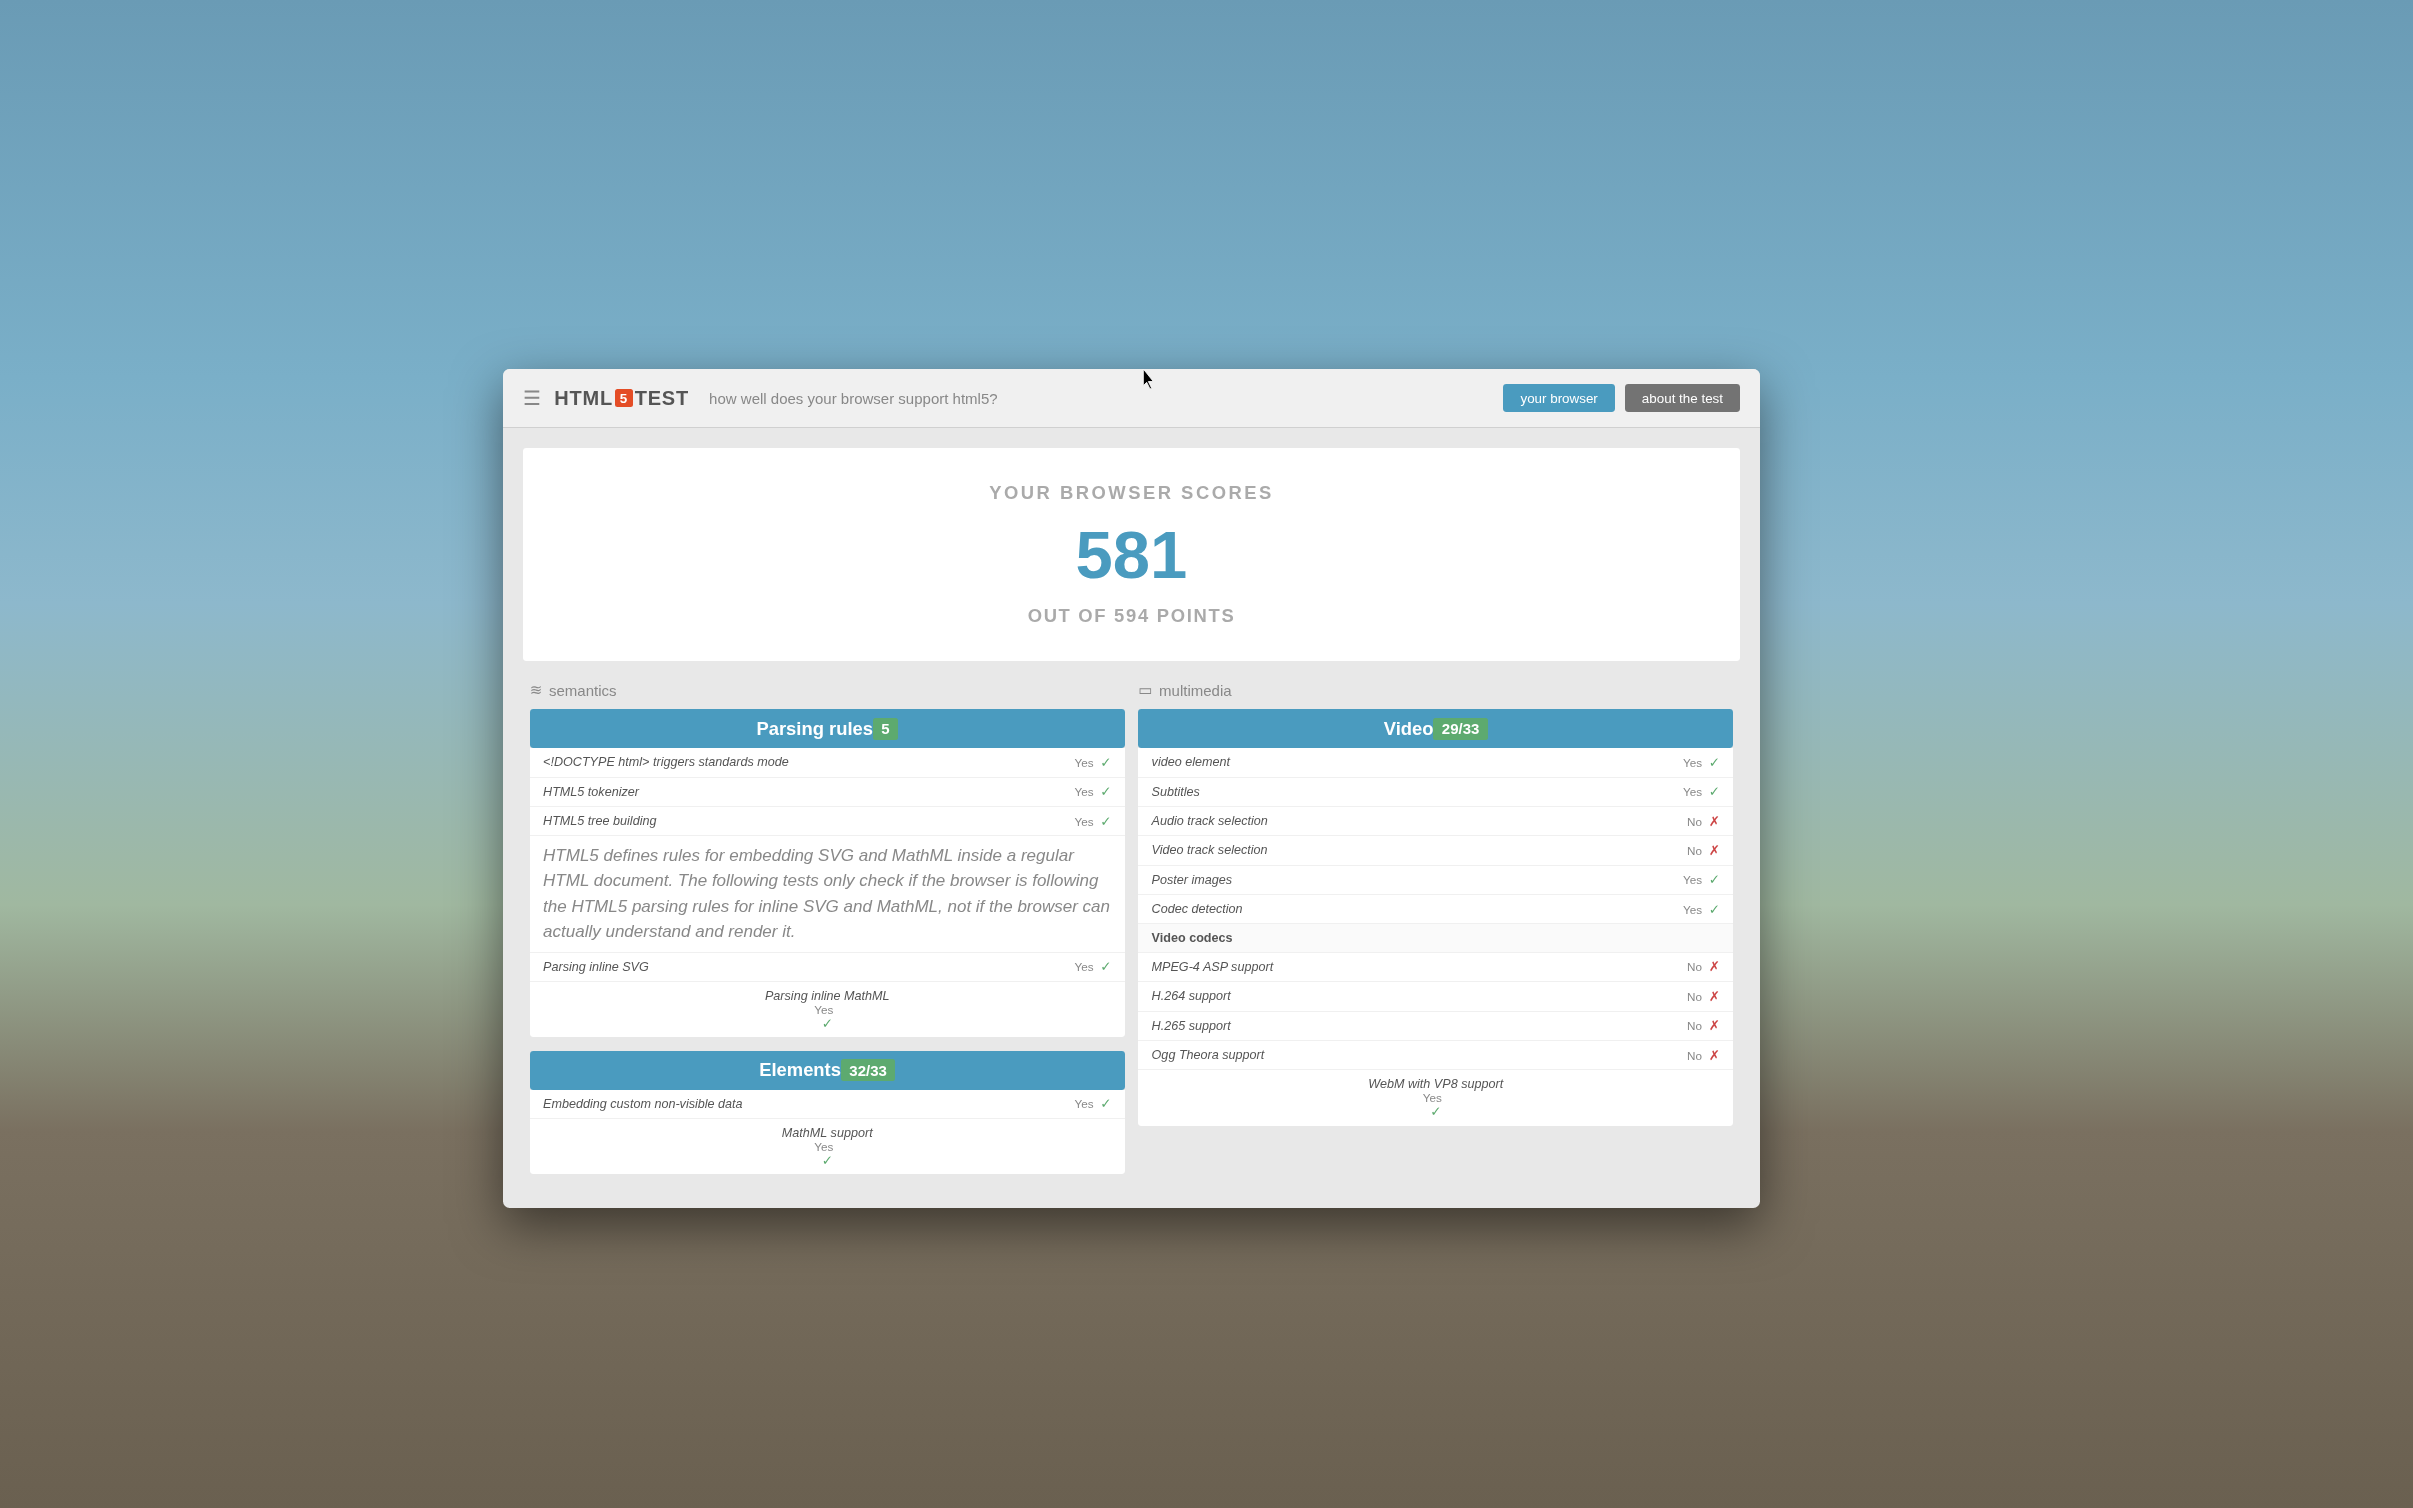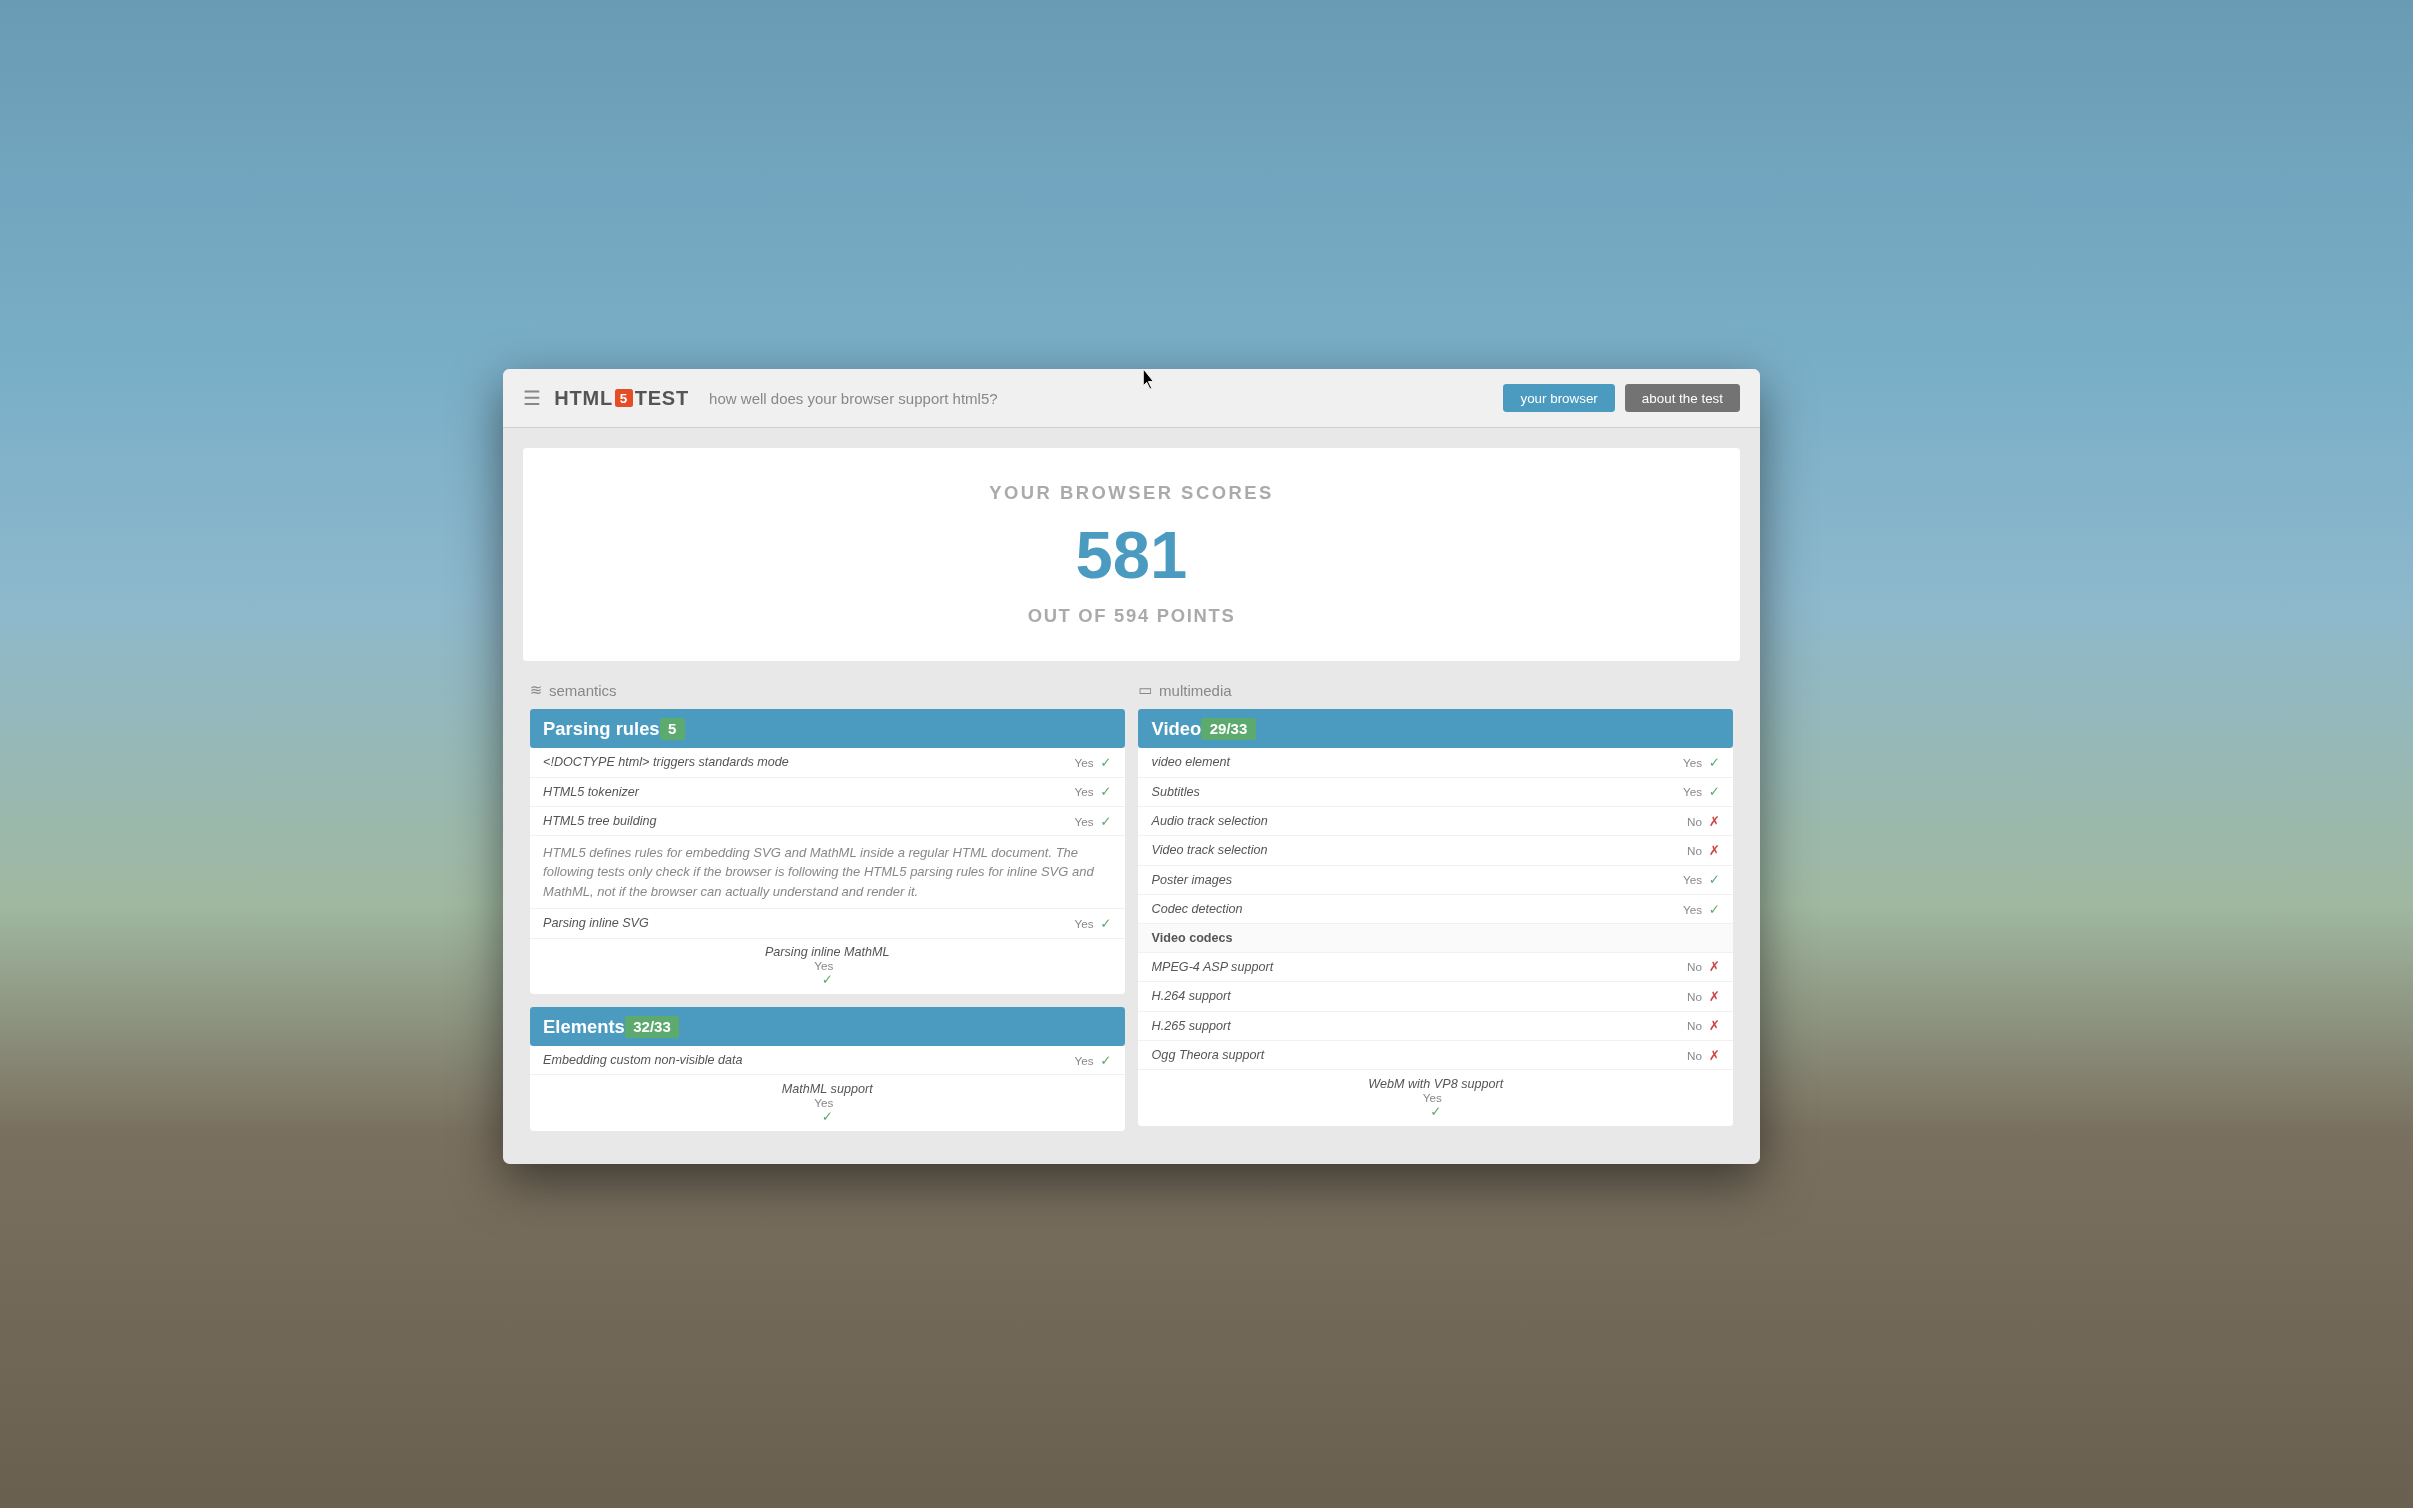--- a/index.html
+++ b/index.html
@@ -161,21 +161,21 @@
       font-size: 15px;
     }
 
     .category-header {
       background: #4a9bbf;
       color: white;
       padding: 8.4px 13.4px;
       border-radius: 3.4px;
       display: flex;
       align-items: center;
-      justify-content: flex-start;
+      justify-content: center;
       margin-bottom: 0;
     }
 
     .category-title {
       font-size: 18.4px;
       font-weight: bold;
     }
 
     .category-score {
       background: #5daa6f;
@@ -222,21 +222,21 @@
       font-size: 13.4px;
     }
 
     .check-no {
       color: #cc4444;
       font-size: 13.4px;
     }
 
     .description-text {
       padding: 6.7px 13.4px;
-      font-size: 13px;
+      font-size: 17px;
       color: #888;
       font-style: italic;
       line-height: 1.5;
       border-bottom: 0.8px solid #f0f0f0;
     }
 
     .sub-section-header {
       padding: 6.7px 13.4px;
       font-size: 12.6px;
       font-weight: bold;

